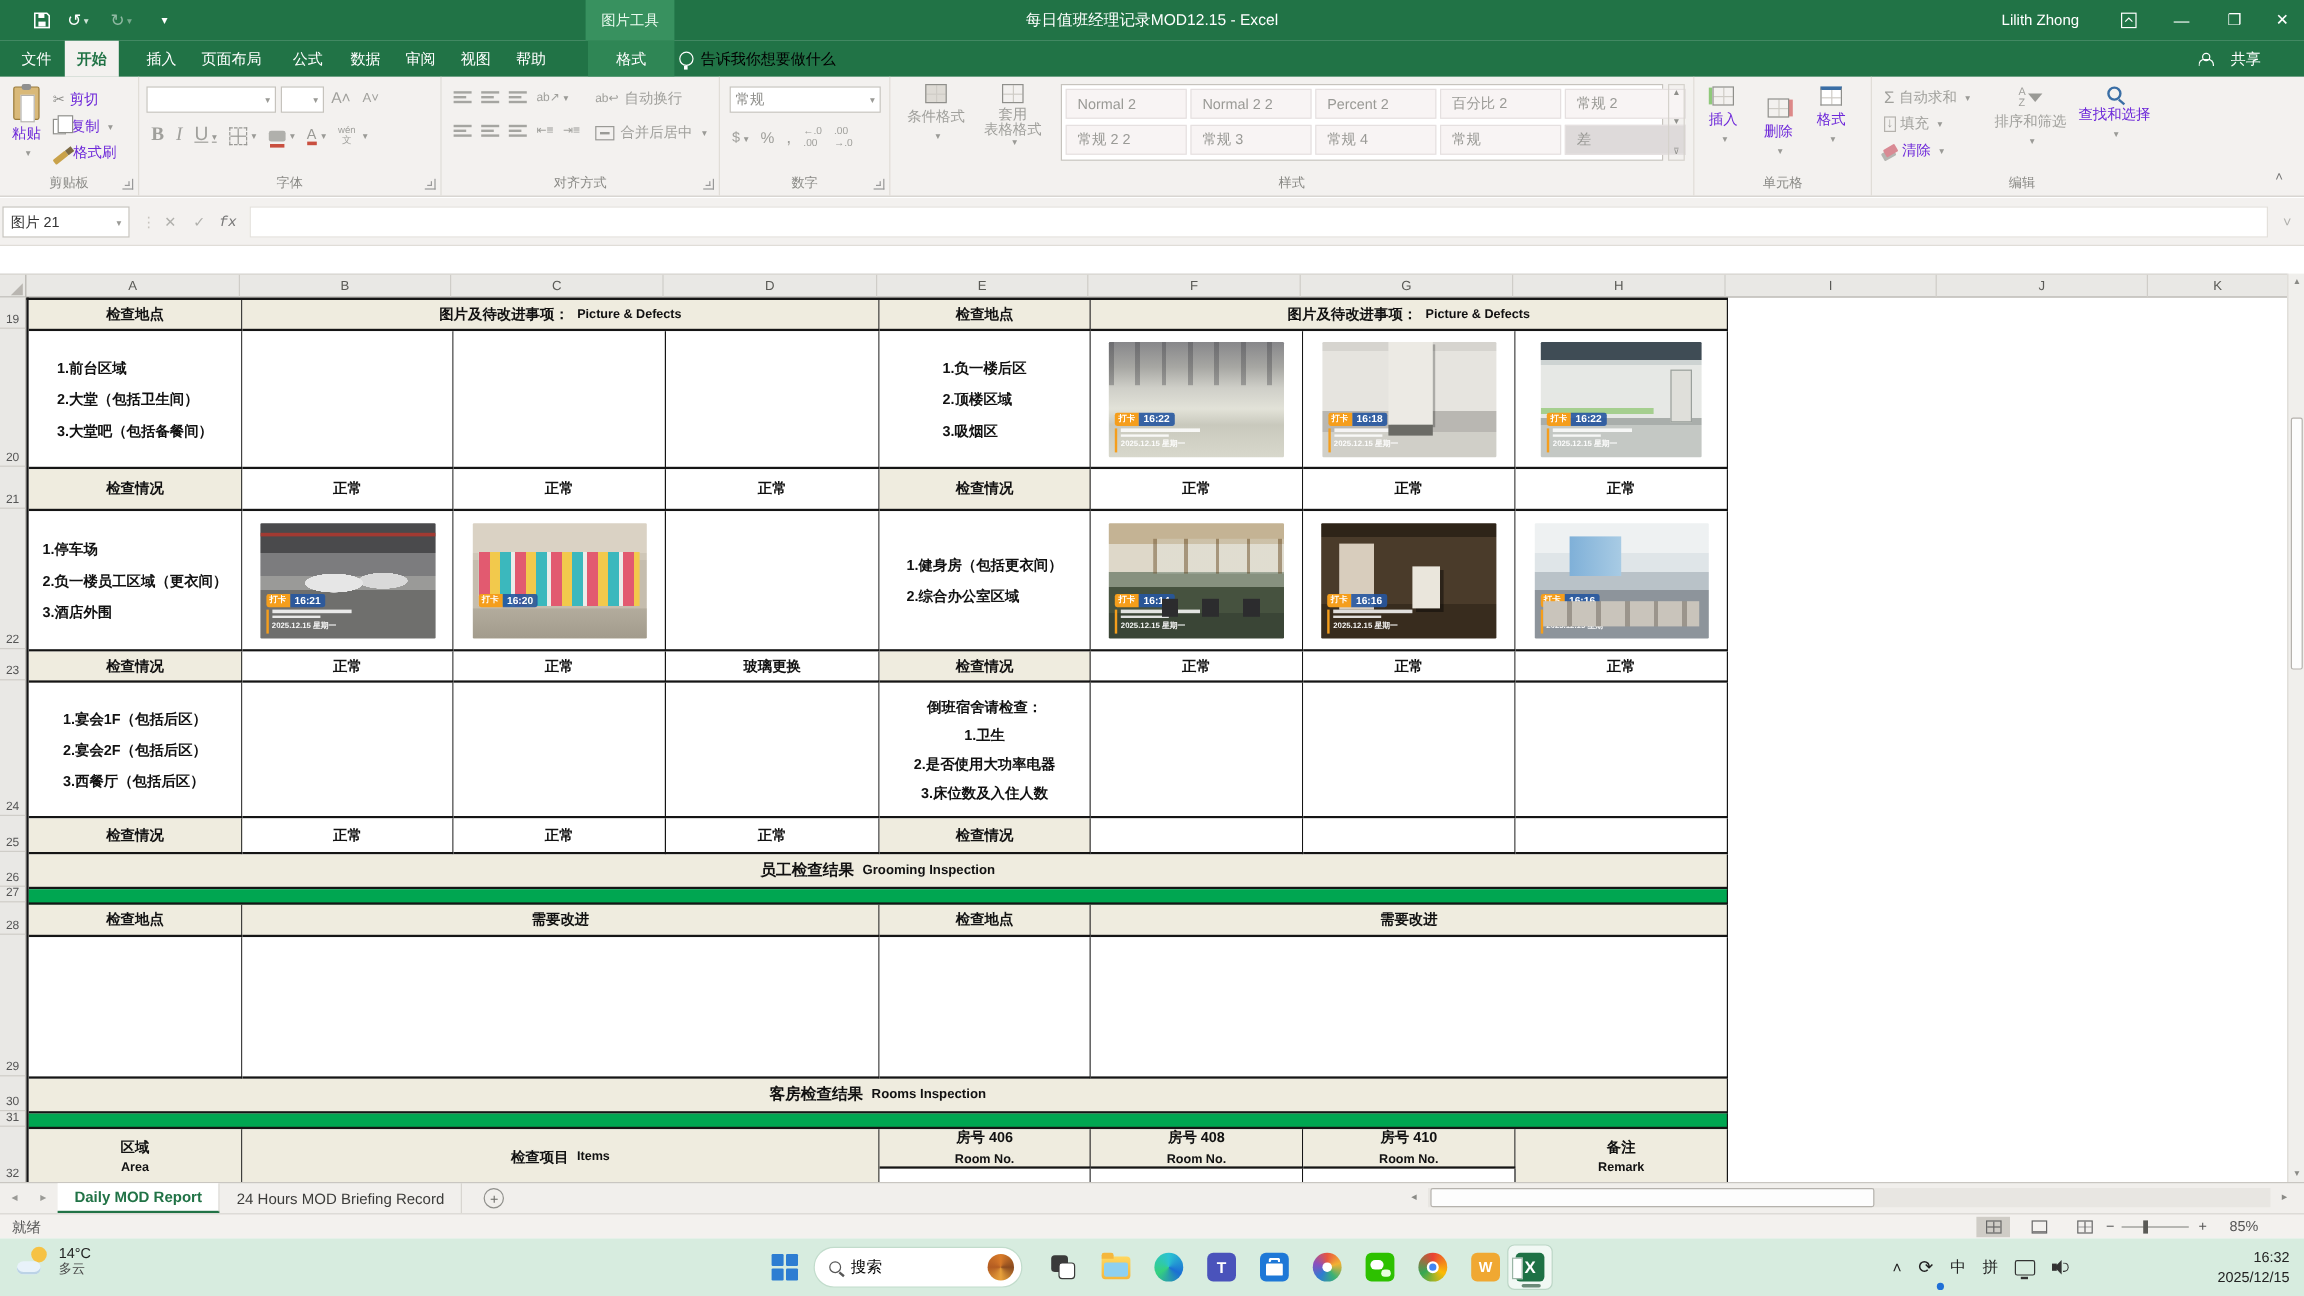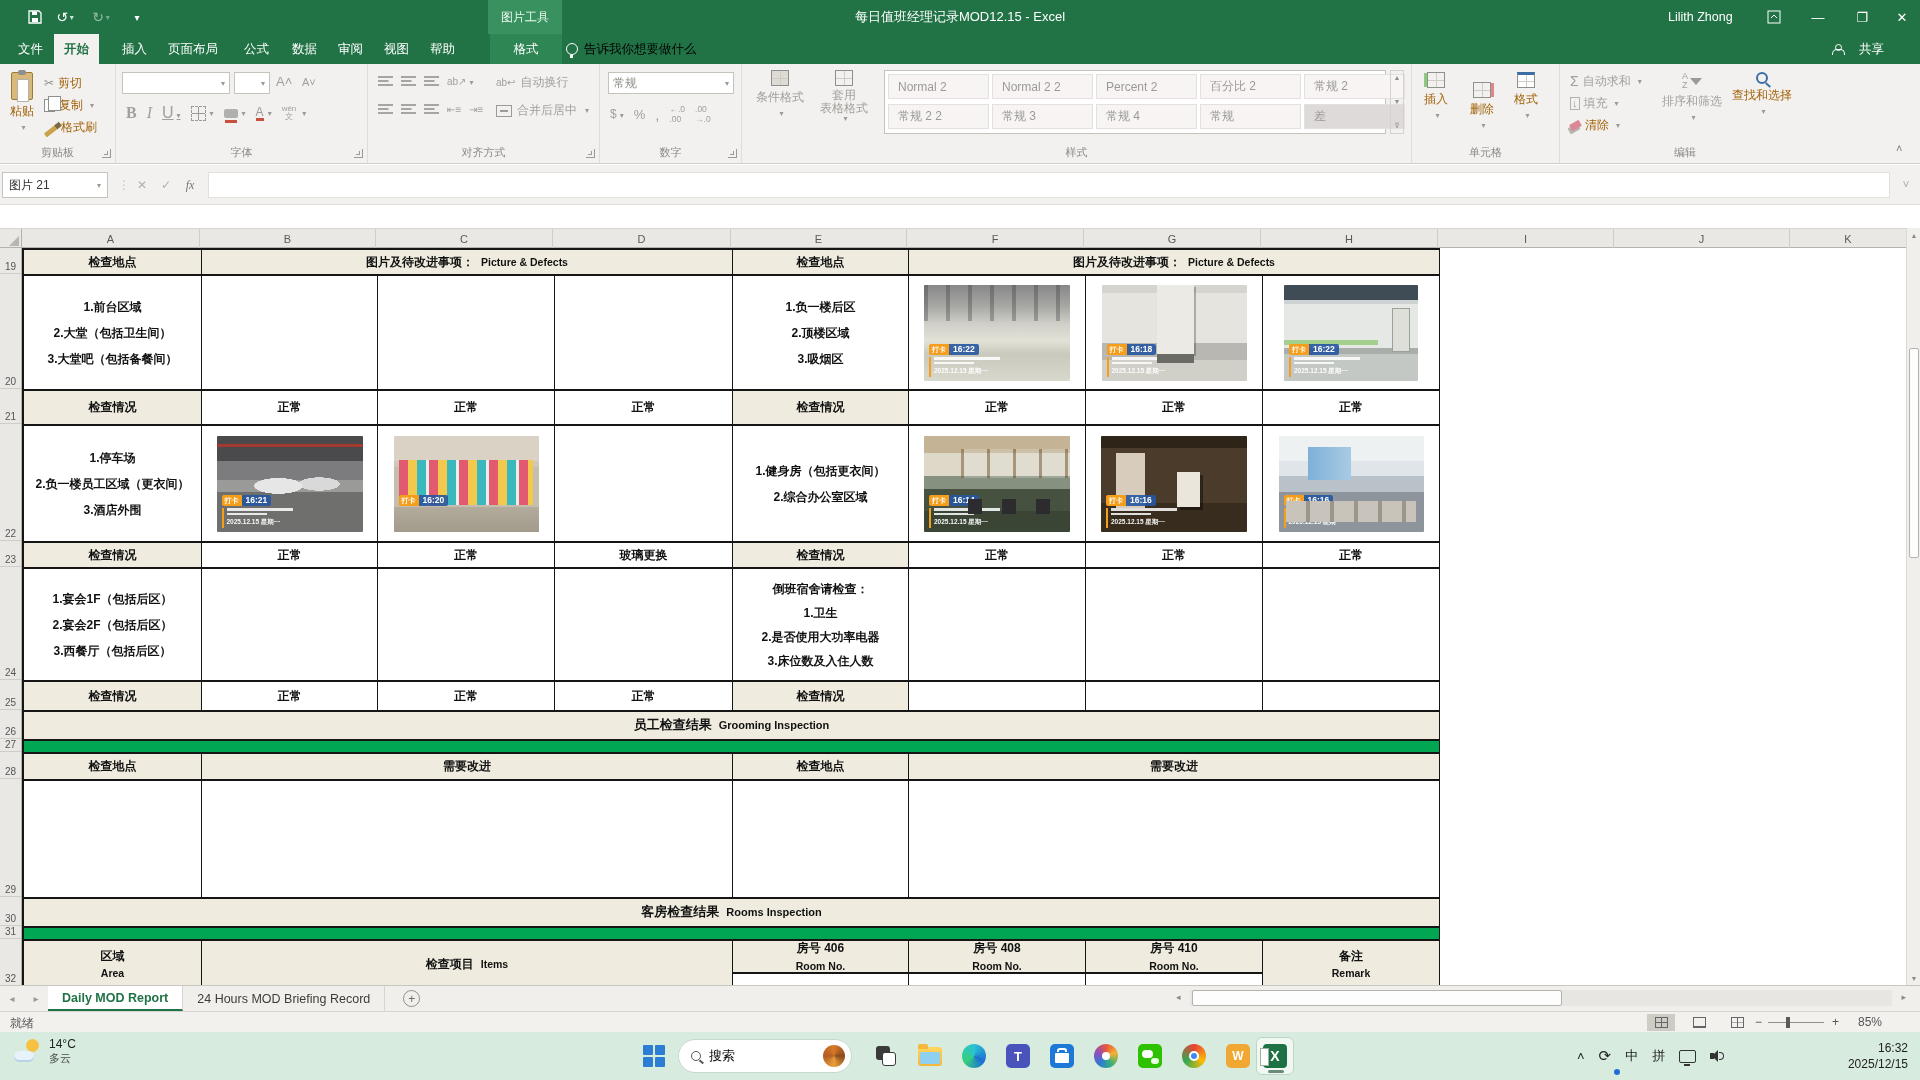--- a/index.html
+++ b/index.html
@@ -25,21 +25,21 @@
 .share{position:absolute;top:0;left:1832px;height:30px;display:flex;align-items:center;gap:16px;color:#fff;font-size:12.5px}
 .person{width:11px;height:11px;position:relative}
 .person::before{content:"";position:absolute;left:3px;top:0;width:5px;height:5px;border:1.2px solid #fff;border-radius:50%}
 .person::after{content:"";position:absolute;left:0;bottom:0;width:11px;height:5px;border:1.2px solid #fff;border-bottom:none;border-radius:5px 5px 0 0}
 
 .ribbon{position:absolute;left:0;top:64px;width:1920px;height:100px;background:#f3f1ef;border-bottom:1px solid #d2cfca}
 .rgroup{position:absolute;top:0;height:99px;border-right:1px solid #e0ddd7}
 .rg-label{position:absolute;bottom:3px;left:0;right:0;text-align:center;font-size:11px;color:#8a8a86}
 .launcher{position:absolute;right:4px;bottom:5px;width:9px;height:9px;border-right:1px solid #999;border-bottom:1px solid #999}
 .launcher::after{content:"";position:absolute;right:2px;bottom:2px;width:3px;height:3px;border-right:1px solid #999;border-bottom:1px solid #999}
-.gtxt{font-size:12px;color:#a16207}
+.gtxt{font-size:12px;color:#6d28d9}
 .gray{color:#a0a09c}
 .dd{font-size:8px;color:#9a9a96;margin-left:3px}
 .bigbtn{position:absolute;display:flex;flex-direction:column;align-items:center;gap:3px}
 .smallrow{display:flex;align-items:center;gap:4px;height:22px}
 .inputbox{background:#fff;border:1px solid #c6c3bd;height:22px;display:flex;align-items:center;justify-content:space-between;padding:0 4px;font-size:12px;color:#9a9a96}
 .ic-paste{width:22px;height:28px;background:#d9b979;border:1px solid #9a7b3a;border-radius:2px;position:relative}
 .ic-paste::before{content:"";position:absolute;top:-3px;left:6px;right:6px;height:5px;background:#8f8f8f;border-radius:2px}
 .ic-paste::after{content:"";position:absolute;left:5px;top:6px;right:3px;bottom:-3px;background:#fff;border:1px solid #b5b2ad}
 .ic-copy{width:11px;height:13px;border:1px solid #8f8f8b;background:#fff;position:relative}
 .ic-copy::after{content:"";position:absolute;left:3px;top:-4px;width:11px;height:13px;border:1px solid #8f8f8b;background:#fff}
@@ -76,21 +76,21 @@
 .tbl{position:absolute;left:22px;top:43px;display:grid;border-left:2px solid #151515;border-top:2px solid #151515;grid-template-columns:178px 176px 177px 178px 176px 177px 177px 177px;grid-template-rows:26px 115px 35px 117px 26px 113px 30px 29px 13px 27px 118px 29px 13px 33px 13px}
 .c{position:relative;background:#fff;border-right:1px solid #151515;border-bottom:2px solid #151515;display:flex;flex-direction:column;align-items:center;justify-content:center;font-size:12px;font-weight:700;color:#111;overflow:hidden;line-height:1.55}
 .c.rowflex{flex-direction:row;gap:7px}
 .hd{background:#efecdf}
 .sp3{grid-column:span 3}
 .sp8{grid-column:1/-1}
 .rs2{grid-row:span 2}
 .nb{border-bottom:none}
 .greenbar{background:#00a651}
 .en{font-size:10.5px}
-.c .list{line-height:26px;text-align:center}
+.c .list{line-height:26px;}
 .c .list4{line-height:24px;text-align:center}
 .section-zh{font-size:13px}
 .section-en{font-size:11px}
 
 .photo{position:relative;width:146px;height:96px;overflow:hidden;border-radius:1px;align-self:center}
 .photo.w140{width:145px}.photo.w134{width:134px}
 .wm{position:absolute;left:5px;bottom:4px;color:#fff}
 .wm-row{display:flex;height:11px;margin-bottom:2px}
 .wm-badge{background:#f59e1c;font-size:7px;font-weight:700;display:flex;align-items:center;padding:0 3px;border-radius:2px 0 0 2px}
 .wm-time{background:rgba(38,86,160,.9);font-size:8.5px;font-weight:700;display:flex;align-items:center;padding:0 4px;border-radius:0 2px 2px 0}
@@ -462,21 +462,21 @@
   </div>
 
   <div class="fbar">
     <div class="namebox">
       <span>图片 21</span>
         <span class="dd">▾</span>
     </div>
     <div class="fbtn" style="left:112px;color:#c6c3bd">⋮</div>
     <div class="fbtn" style="left:130px">✕</div>
     <div class="fbtn" style="left:154px">✓</div>
-    <div class="fbtn" style="left:178px;font-style:italic;font-family:Liberation Serif, serif;color:#777">fx</div>
+    <div class="fbtn" style="left:178px;font-style:italic;font-family:Liberation Mono, monospace;color:#777">fx</div>
     <div class="ffield"></div>
     <div class="fbtn" style="left:1894px">˅</div>
   </div>
 
   <div class="sheetarea">
     <div class="colhead">
       <div class="corner"></div>
       <div class="ch" style="left:22px;width:178px">
           <span>A</span>
         </div>

